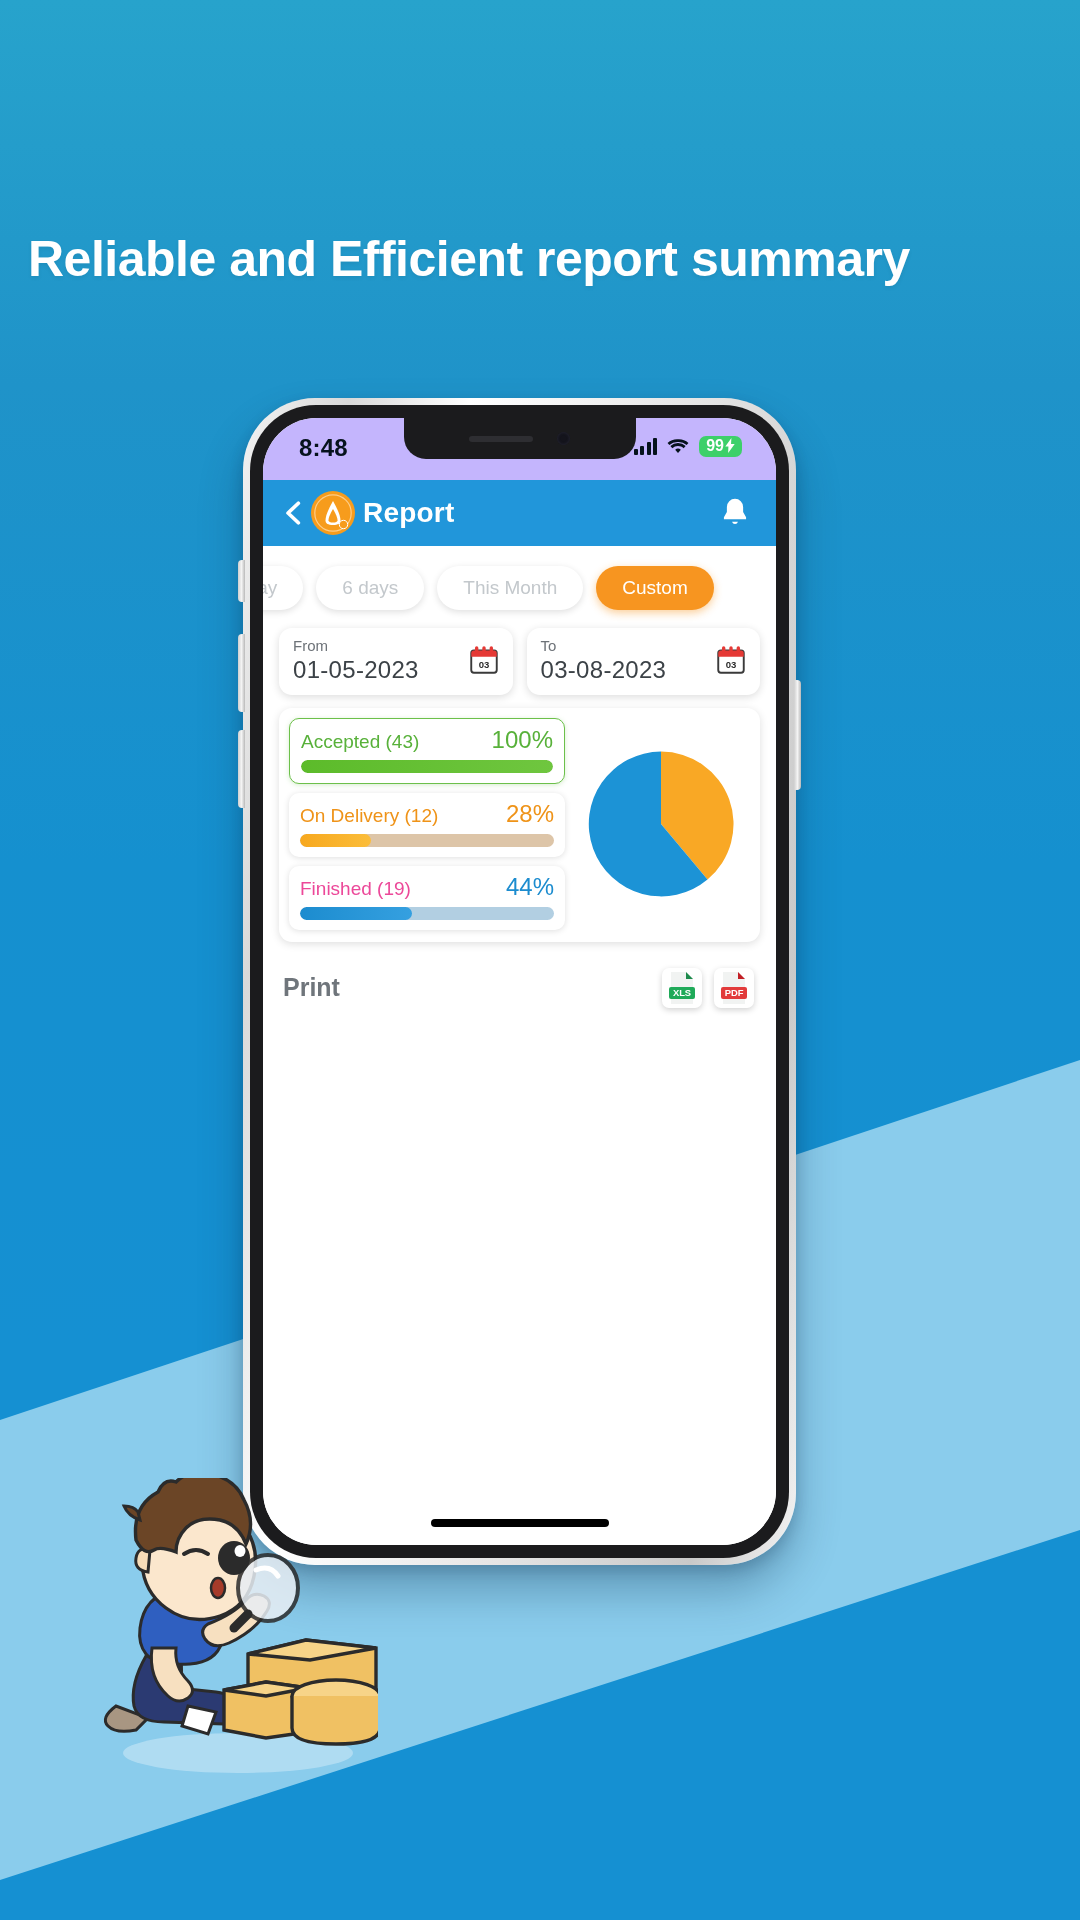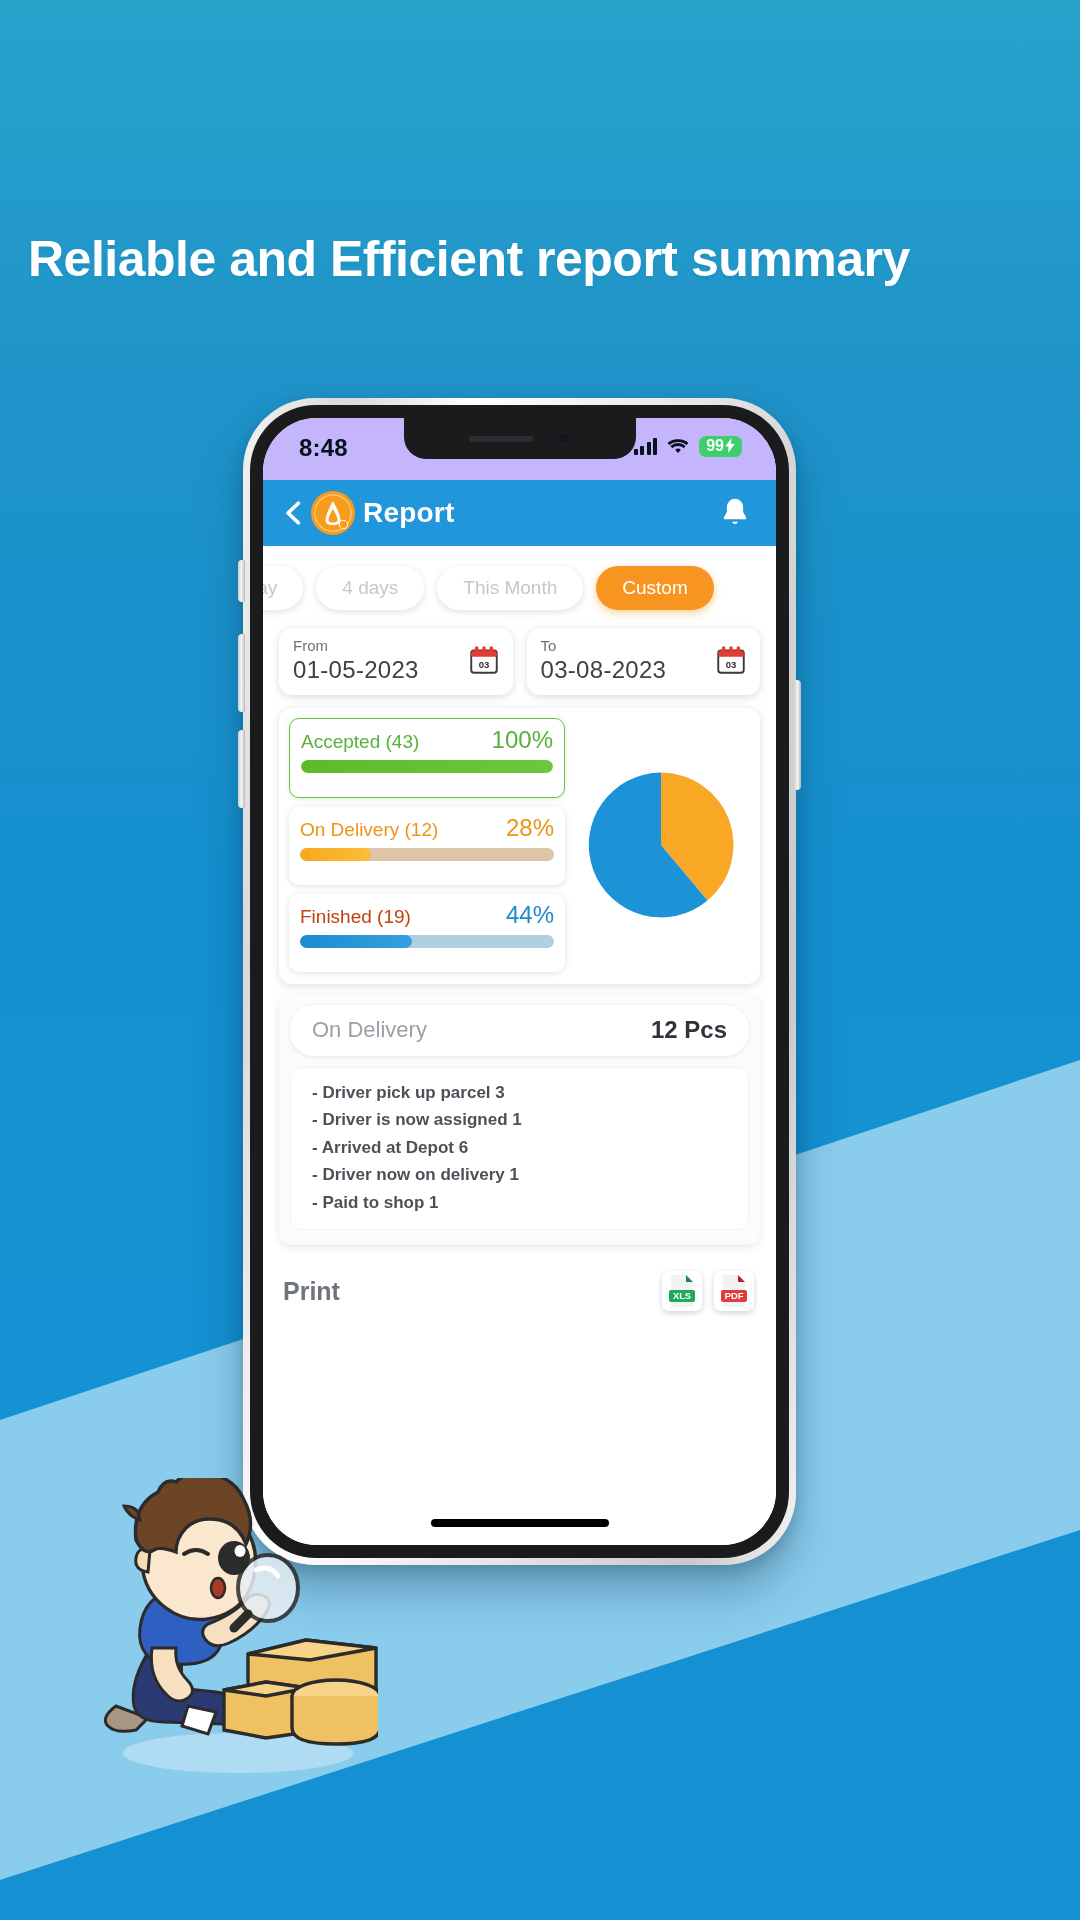--- a/index.html
+++ b/index.html
@@ -159,21 +159,21 @@
 
   
   #stats-card {
     margin: 13px 16px 0 16px;
     background: #fff; border-radius: 13px;
     box-shadow: 0 2px 9px rgba(0,0,0,.13);
     display: flex; padding: 10px 10px 12px 10px; gap: 6px;
   }
   #bars-col { width: 276px; display: flex; flex-direction: column; gap: 9px; }
   .stat-box {
-    background: #fff; border-radius: 10px; padding: 7px 11px 24px 11px;
+    background: #fff; border-radius: 10px; padding: 7px 11px 10px 11px;
     box-shadow: 0 1px 6px rgba(0,0,0,.13);
   }
   .stat-box.highlight { border: 1.5px solid #6cc04a; box-shadow: 0 1px 5px rgba(108,192,74,.28); }
   .stat-top { display: flex; justify-content: space-between; align-items: baseline; margin-bottom: 6px; }
   .stat-name { font-size: 19px; font-weight: 500; }
   .stat-pct { font-size: 24px; font-weight: 500; }
   .track { height: 13px; border-radius: 8px; overflow: hidden; }
   .fill { height: 100%; border-radius: 8px; }
 
   #pie-col { flex: 1; display: flex; align-items: center; justify-content: center; }
@@ -304,21 +304,21 @@
         <svg id="bell-icon" viewBox="0 0 24 26">
           <path d="M12 1.5a6.6 6.6 0 0 0-6.6 6.6v4.1L3 16.4v1.6h18v-1.6l-2.4-4.2V8.1A6.6 6.6 0 0 0 12 1.5Z" fill="#ffffff"></path>
           <path d="M9.6 20.2a2.5 2.5 0 0 0 4.8 0Z" fill="#ffffff"></path>
         </svg>
       </div>
 
       <div id="app-body">
 
         <div id="filter-row">
           <div class="chip first">lay</div>
-          <div class="chip">4 days</div>
+          <div class="chip">6 days</div>
           <div class="chip">This Month</div>
           <div class="chip active">Custom</div>
         </div>
 
         <div id="date-row">
           <div class="date-field">
             <div>
               <div class="date-label">From</div>
               <div class="date-value">01-05-2023</div>
             </div>
@@ -365,54 +365,41 @@
                 <span class="stat-name" style="color:#ef9318">On Delivery (12)</span>
                 <span class="stat-pct" style="color:#ef9318">28%</span>
               </div>
               <div class="track" style="background:#ddc5a8">
                 <div class="fill" style="width:28%;background:linear-gradient(90deg,#f7a81e,#fbbd3a)"></div>
               </div>
             </div>
 
             <div class="stat-box">
               <div class="stat-top">
-                <span class="stat-name" style="color:#c2410c">Finished (19)</span>
+                <span class="stat-name" style="color:#ec4899">Finished (19)</span>
                 <span class="stat-pct" style="color:#1c8ccf">44%</span>
               </div>
               <div class="track" style="background:#b2cfe2">
                 <div class="fill" style="width:44%;background:linear-gradient(90deg,#1c8ccf,#35a0e0)"></div>
               </div>
             </div>
 
           </div>
 
           <div id="pie-col">
             <svg id="pie" viewBox="0 0 100 100">
 
               <path d="M50 50 L50 3 A47 47 0 0 1 80.2 86.1 Z" fill="#f9a825"></path>
 
               <path d="M50 50 L80.2 86.1 A47 47 0 1 1 50 3 Z" fill="#1c93d6"></path>
             </svg>
           </div>
         </div>
 
 
-        <div id="details-card">
-          <div id="detail-header-row">
-            <span id="detail-status">On Delivery</span>
-            <span id="detail-count">12 Pcs</span>
-          </div>
-          <div id="detail-list">
-            <div class="detail-item">- Driver pick up parcel 3</div>
-            <div class="detail-item">- Driver is now assigned 1</div>
-            <div class="detail-item">- Arrived at Depot 6</div>
-            <div class="detail-item">- Driver now on delivery 1</div>
-            <div class="detail-item">- Paid to shop 1</div>
-          </div>
-        </div>
 
         <div id="print-row">
           <div id="print-label">Print</div>
           <div id="print-icons">
             <div class="file-icon">
               <svg width="30" height="34" viewBox="0 0 30 34">
                 <path d="M4 1h15l7 7v25H4Z" fill="#f1f3f2"></path>
                 <path d="M19 1l7 7h-7Z" fill="#1d8a4c"></path>
                 <rect x="2" y="16" width="26" height="12" rx="2" fill="#1faa59"></rect>
                 <text x="15" y="25.4" font-family="Liberation Sans, sans-serif" font-size="9.4" font-weight="bold" fill="#ffffff" text-anchor="middle">XLS</text>

